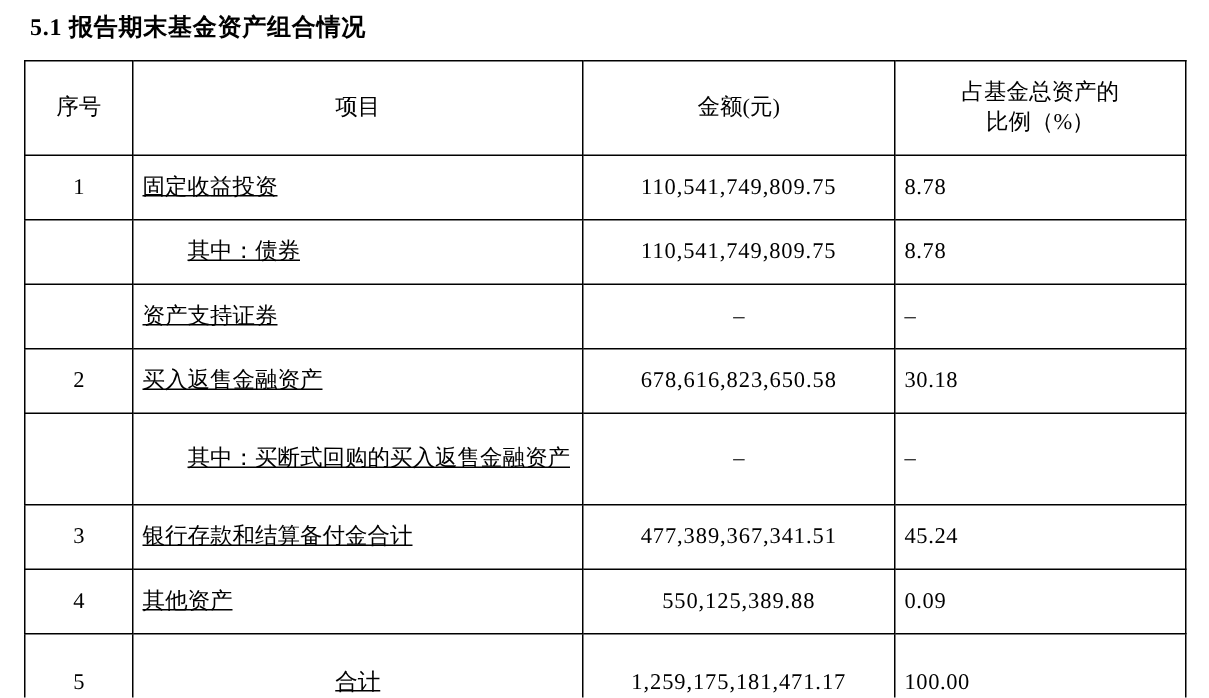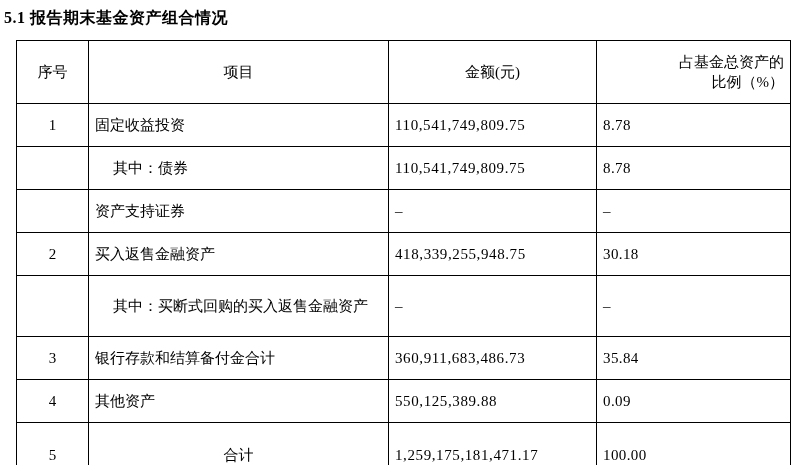--- a/index.html
+++ b/index.html
@@ -15,21 +15,21 @@
     overflow: hidden;
   }
   .page {
     position: relative;
     width: 806px;
     height: 465px;
     box-sizing: border-box;
   }
   .section-title {
     position: absolute;
-    left: 4px;
+    left: 20px;
     top: 8px;
     font-size: 16px;
     font-weight: bold;
     letter-spacing: 0.5px;
     white-space: nowrap;
   }
   table.asset-table {
     position: absolute;
     left: 16px;
     top: 40px;
@@ -55,52 +55,53 @@
   col.c-amt   { width: 208px; }
   col.c-pct   { width: 194px; }
 
   td.no {
     text-align: center;
     height: 34px;
   }
   td.item {
     text-align: left;
     padding-left: 14px;
+    text-decoration: underline;
   }
   td.item.indent1 {
-    padding-left: 24px;
+    padding-left: 36px;
   }
   td.item.indent2 {
   }
   td.item.center {
     text-align: center;
     padding-left: 6px;
   }
   td.amt {
-    text-align: left;
+    text-align: center;
     letter-spacing: 0.6px;
   }
   td.amt.dash,
   td.pct.dash {
     letter-spacing: 0;
   }
   td.pct {
     text-align: left;
     padding-right: 10px;
     letter-spacing: 0.4px;
   }
   tr.tall td {
     height: 52px;
   }
   tr.total td {
     height: 56px;
   }
   .hdr-two-line {
     display: block;
-    text-align: right;
+    text-align: center;
   }
 </style>
 </head>
 <body>
 
 <div class="page">
 
   <div class="section-title">5.1 报告期末基金资产组合情况</div>
 
   <table class="asset-table">
@@ -140,36 +141,36 @@
       <tr>
         <td class="no"></td>
         <td class="item indent2">资产支持证券</td>
         <td class="amt dash">–</td>
         <td class="pct dash">–</td>
       </tr>
 
       <tr>
         <td class="no">2</td>
         <td class="item">买入返售金融资产</td>
-        <td class="amt">418,339,255,948.75</td>
+        <td class="amt">678,616,823,650.58</td>
         <td class="pct">30.18</td>
       </tr>
 
       <tr class="tall">
         <td class="no"></td>
         <td class="item indent1">其中：买断式回购的买入返售金融资产</td>
         <td class="amt dash">–</td>
         <td class="pct dash">–</td>
       </tr>
 
       <tr>
         <td class="no">3</td>
         <td class="item">银行存款和结算备付金合计</td>
-        <td class="amt">360,911,683,486.73</td>
-        <td class="pct">35.84</td>
+        <td class="amt">477,389,367,341.51</td>
+        <td class="pct">45.24</td>
       </tr>
 
       <tr>
         <td class="no">4</td>
         <td class="item">其他资产</td>
         <td class="amt">550,125,389.88</td>
         <td class="pct">0.09</td>
       </tr>
 
       <tr class="total">

